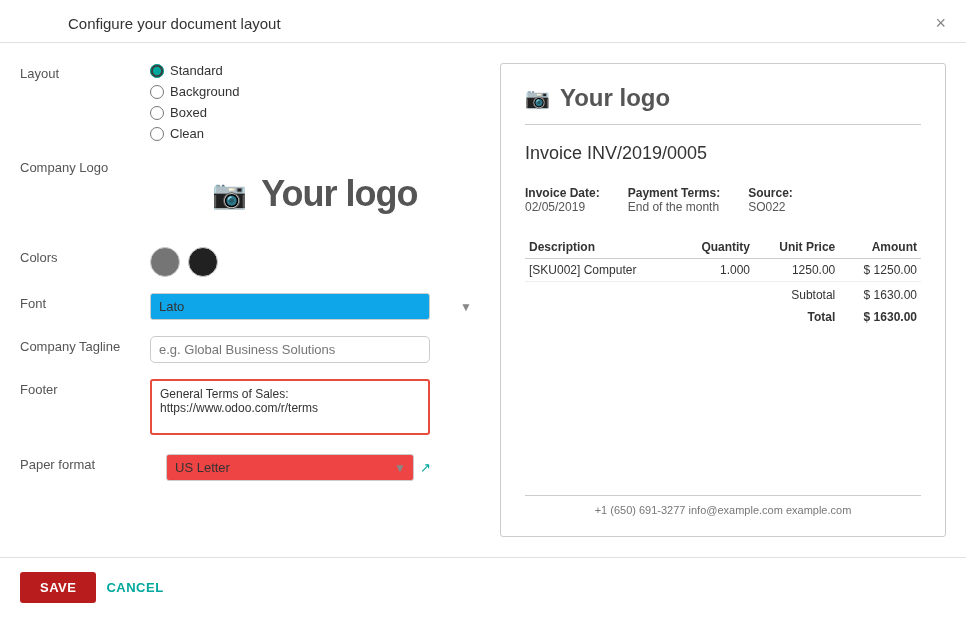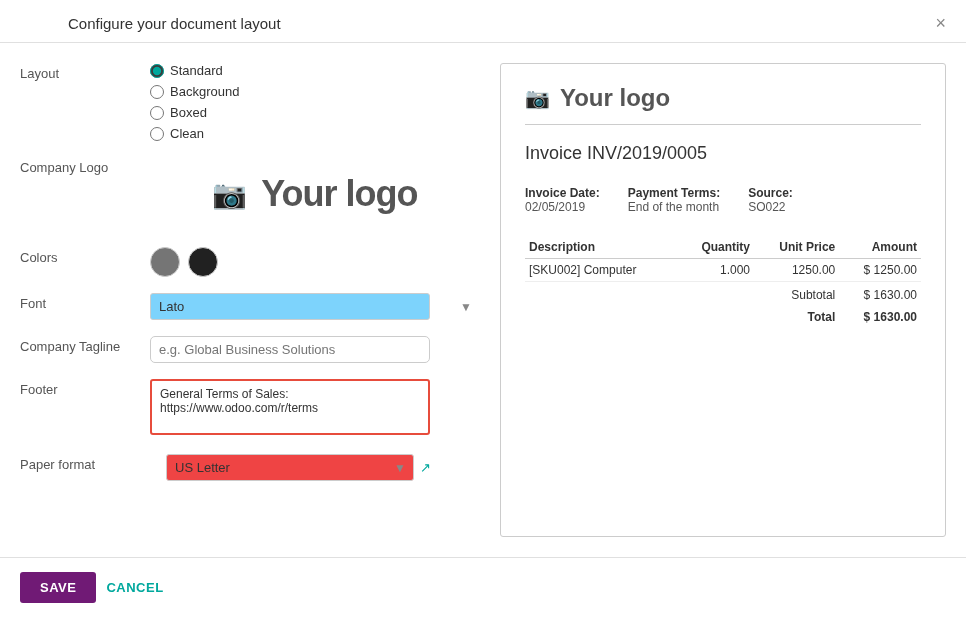--- a/index.html
+++ b/index.html
@@ -125,21 +125,21 @@
       display: flex;
       align-items: center;
     }
     .font-select {
       width: 280px;
       padding: 5px 24px 5px 8px;
       border: 1px solid #ccc;
       border-radius: 3px;
       font-size: 13px;
       appearance: none;
-      background: #7dd3fc;
+      background: #0ea5e9;
       cursor: pointer;
       color: #333;
     }
     .select-arrow {
       position: absolute;
       right: 8px;
       pointer-events: none;
       color: #888;
       font-size: 12px;
     }
@@ -270,21 +270,21 @@
       margin-top: auto;
     }
     .dialog-footer {
       display: flex;
       align-items: center;
       gap: 10px;
       padding: 14px 20px;
       border-top: 1px solid #e0e0e0;
     }
     .btn-save {
-      background: #701a75;
+      background: #b91c1c;
       color: #fff;
       border: none;
       padding: 8px 20px;
       border-radius: 3px;
       font-size: 13px;
       font-weight: 600;
       cursor: pointer;
       letter-spacing: 0.5px;
     }
     .btn-cancel {
@@ -446,20 +446,21 @@
             <td class="right">$ 1630.00</td>
           </tr>
           <tr class="total-row">
             <td colspan="2"></td>
             <td class="right">Total</td>
             <td class="right">$ 1630.00</td>
           </tr>
         </tbody>
       </table>
 
+      <div class="preview-footer">+1 (650) 691-3277  info@example.com  example.com</div>
     </div>
   </div>
 
   <div class="dialog-footer">
     <button class="btn-save">SAVE</button>
     <button class="btn-cancel">CANCEL</button>
   </div>
 </div>
 
 </body></html>

